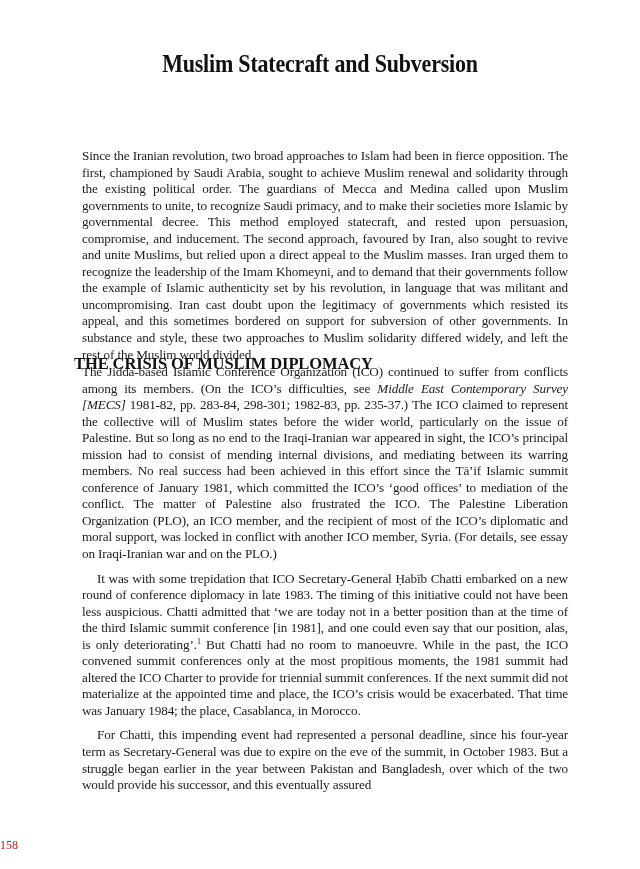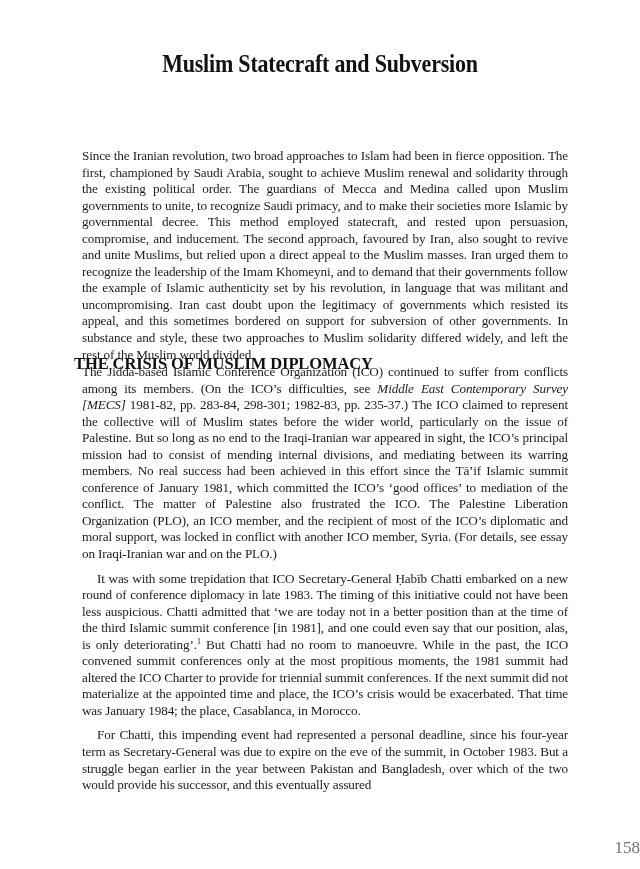--- a/index.html
+++ b/index.html
@@ -64,23 +64,23 @@
       color: #111;
     }
     .section-body {
       top: 356px;
     }
     .page-number {
       position: absolute;
       top: 838px;
       left: 0;
       width: 640px;
-      text-align: right;
-      font-size: 17px;
-      color: #737373;
+      text-align: left;
+      font-size: 12px;
+      color: #b91c1c;
     }
     sup {
       font-size: 8px;
       line-height: 0;
       vertical-align: 5px;
     }
     em { font-style: italic; }
   </style>
 </head>
 <body>

